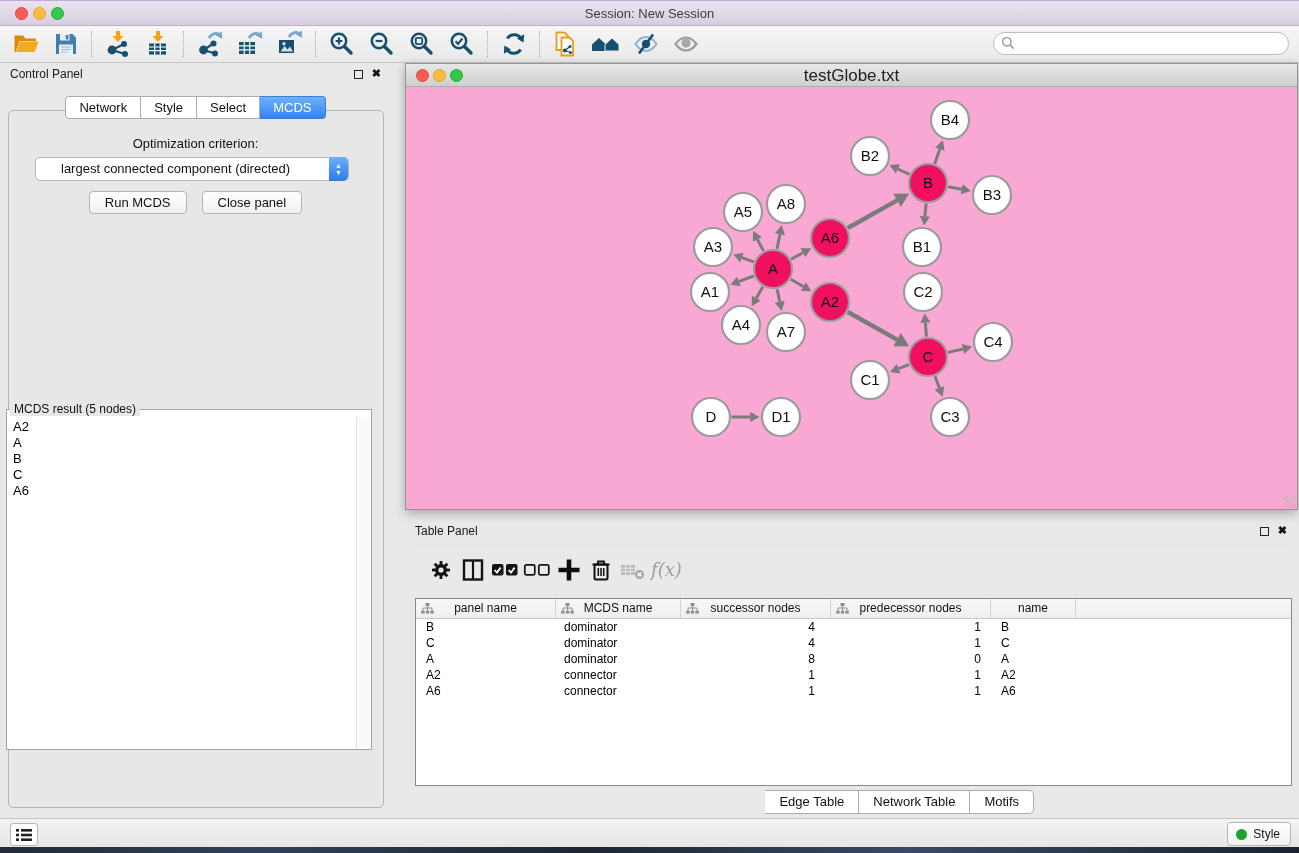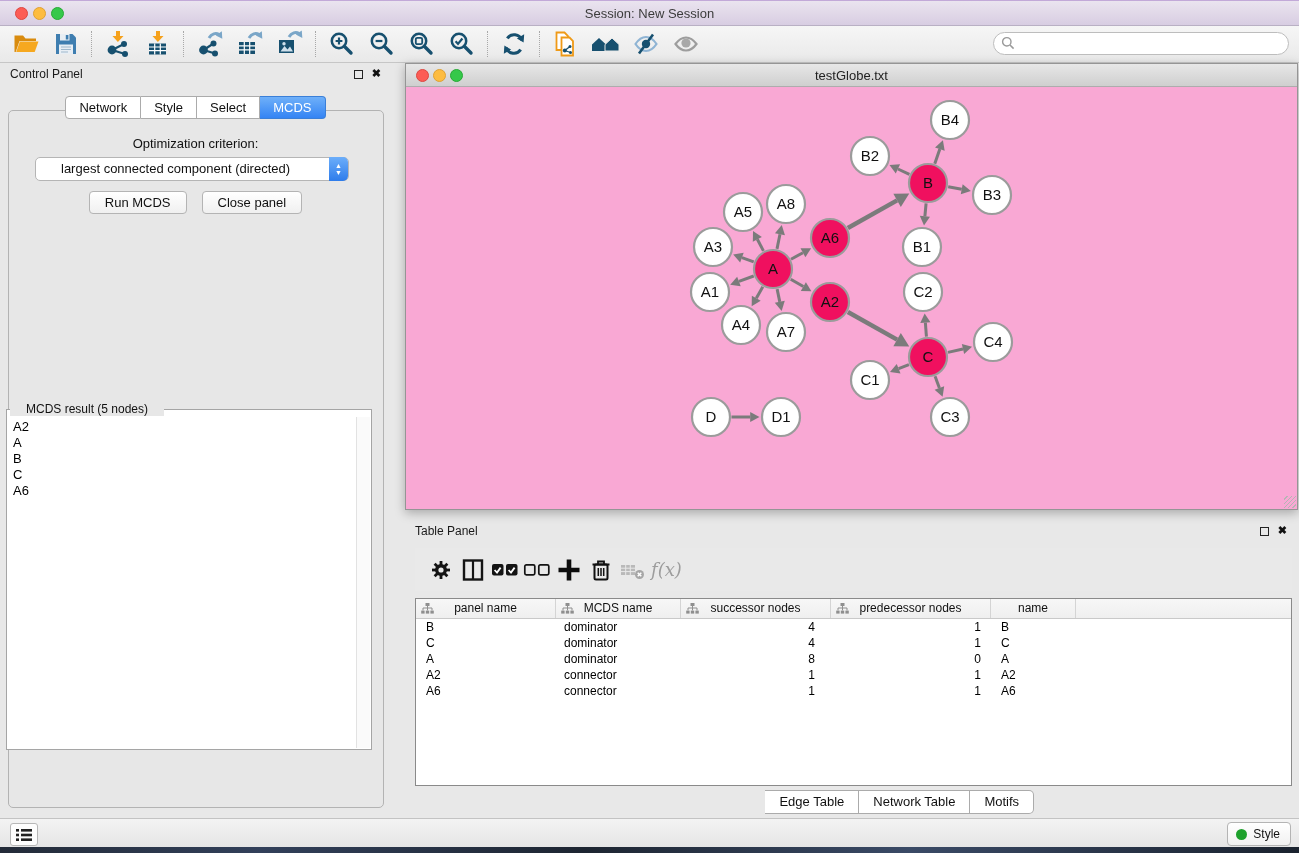--- a/index.html
+++ b/index.html
@@ -50,40 +50,40 @@
     line-height:22px;padding-left:25px;}
   .dd-stepper{position:absolute;right:0;top:-1px;width:19px;height:24px;border-radius:0 5px 5px 0;
     background:linear-gradient(#6caefa,#2e7ceb);display:flex;flex-direction:column;
     align-items:center;justify-content:center;color:#fff;}
   .dd-stepper span{font-size:7px;line-height:7px;}
   .cp-buttons{position:absolute;left:0;top:128px;width:100%;display:flex;justify-content:center;gap:15px;}
   .mac-btn{height:23px;line-height:21px;padding:0 15px;font-size:13px;color:#111;
     background:linear-gradient(#ffffff,#f0f0f0);border:1px solid #b4b4b4;border-radius:4px;cursor:default;}
   .result-fieldset{position:absolute;left:6px;top:339px;width:362px;height:344px;
     border:1px solid #a5a5a5;margin:0;padding:1px;background:#fff;}
-  .result-fieldset legend{font-size:12px;color:#111;padding:0 16px;margin-left:2px;
+  .result-fieldset legend{font-size:12px;color:#111;padding:0 4px;margin-left:2px;
     background:#e7e7e7;}
   .result-list{position:relative;width:100%;height:100%;background:#fff;overflow:hidden;box-sizing:border-box;}
   .result-list ul{list-style:none;margin:0;padding:2px 0 0 0;}
   .result-list li{font-size:13px;line-height:16px;padding-left:5px;color:#000;}
   .result-scroll{position:absolute;right:0;top:0;width:13px;height:100%;background:#fafafa;
     border-left:1px solid #e2e2e2;}
 
   
   .net-frame{position:absolute;left:405px;top:63px;width:893px;height:447px;
     border:1px solid #959595;box-sizing:border-box;background:#fff;
     box-shadow:0 3px 10px rgba(0,0,0,0.28);}
   .net-titlebar{position:absolute;left:0;top:0;width:100%;height:23px;
     background:linear-gradient(#e7e7e7,#cfcfcf);border-bottom:1px solid #adadad;box-sizing:border-box;}
   .net-titlebar .traffic{top:5px;}
   .n-red{left:10px;background:#fc5c55;border:1px solid #dd4741;}
   .n-yellow{left:27px;background:#fdbc40;border:1px solid #dfa133;}
   .n-green{left:44px;background:#35c84a;border:1px solid #27aa35;}
   .net-title{position:absolute;top:0;left:0;width:100%;height:23px;line-height:23px;
-    text-align:center;font-size:13px;color:#222;}
+    text-align:center;font-size:17px;color:#222;}
   .net-canvas{position:absolute;left:0;top:23px;width:891px;height:422px;background:#f9a8d4;}
   .resize-grip{position:absolute;right:1px;bottom:1px;width:12px;height:12px;
     background:repeating-linear-gradient(135deg,transparent,transparent 2px,#b5b5b5 2px,#b5b5b5 3px);}
 
   
   .table-panel{position:absolute;left:405px;top:520px;width:894px;height:298px;}
   .tp-float{right:30px;} .tp-close{right:12px;}
   .tp-toolbar{position:absolute;left:10px;top:28px;width:877px;height:43px;background:#e9e9e9;
     display:flex;align-items:center;padding-left:10px;box-sizing:border-box;}
   .tp-btn{width:32px;height:32px;display:flex;align-items:center;justify-content:center;flex:0 0 auto;}

